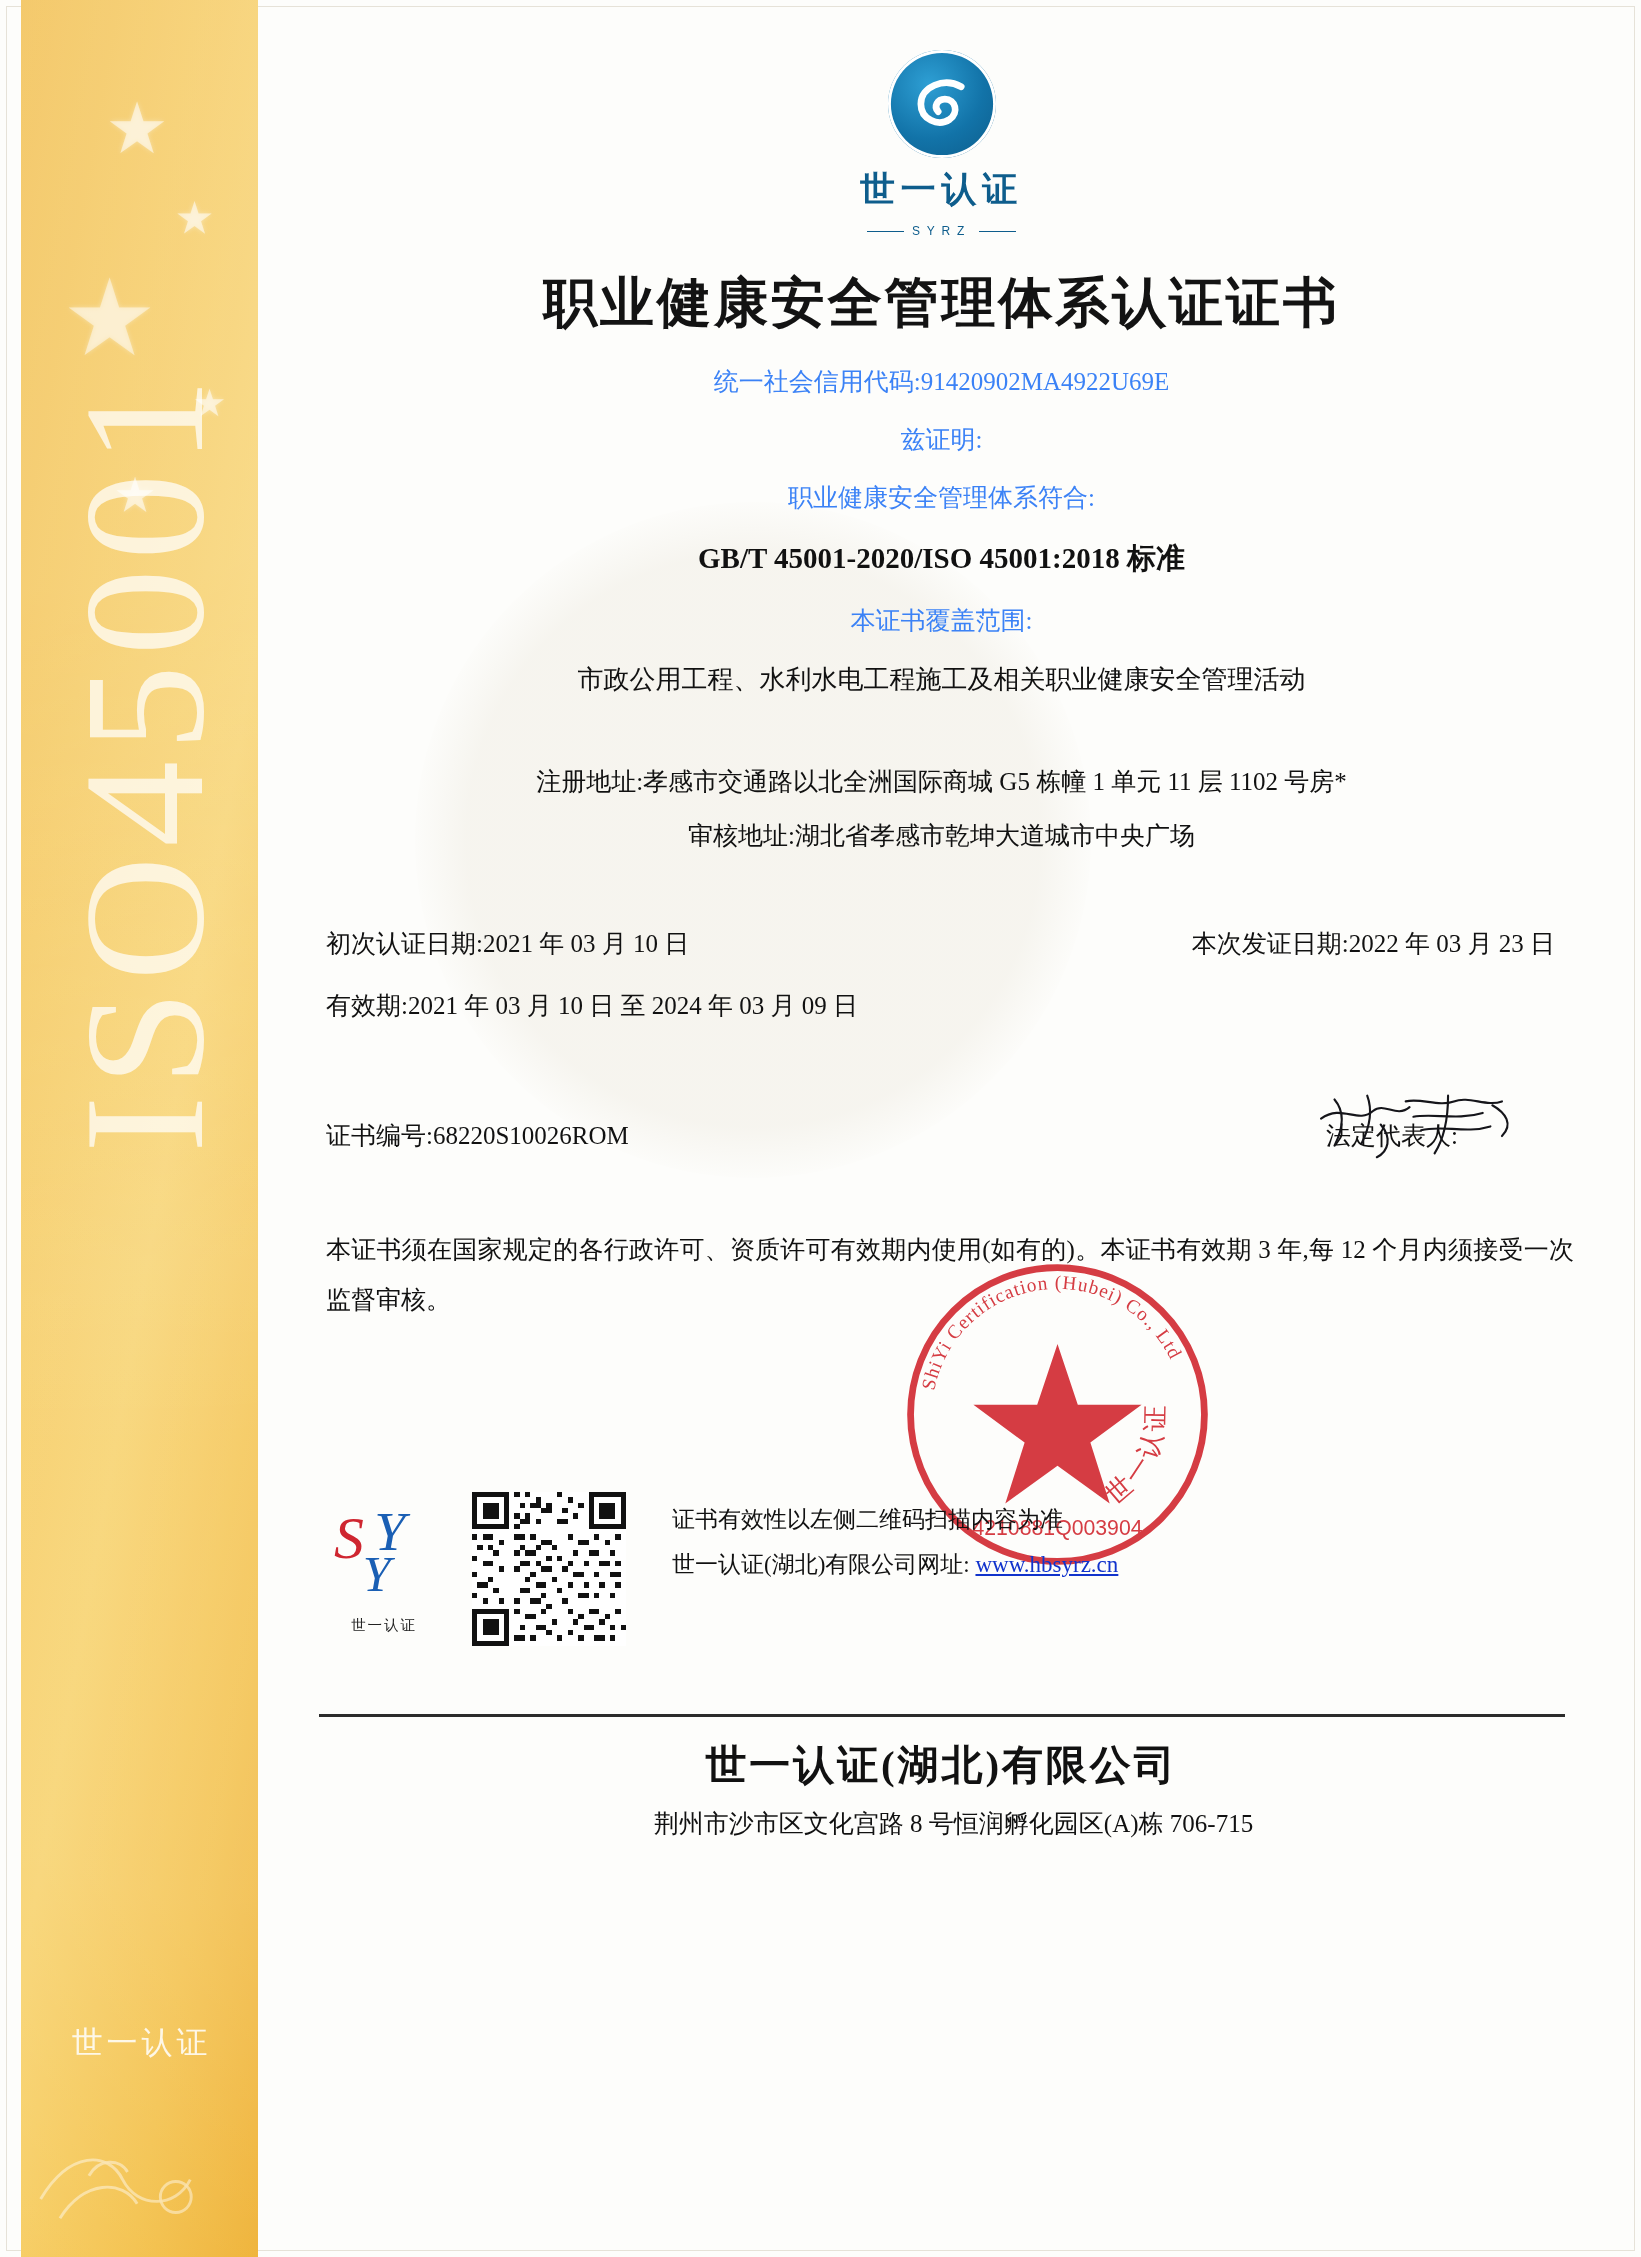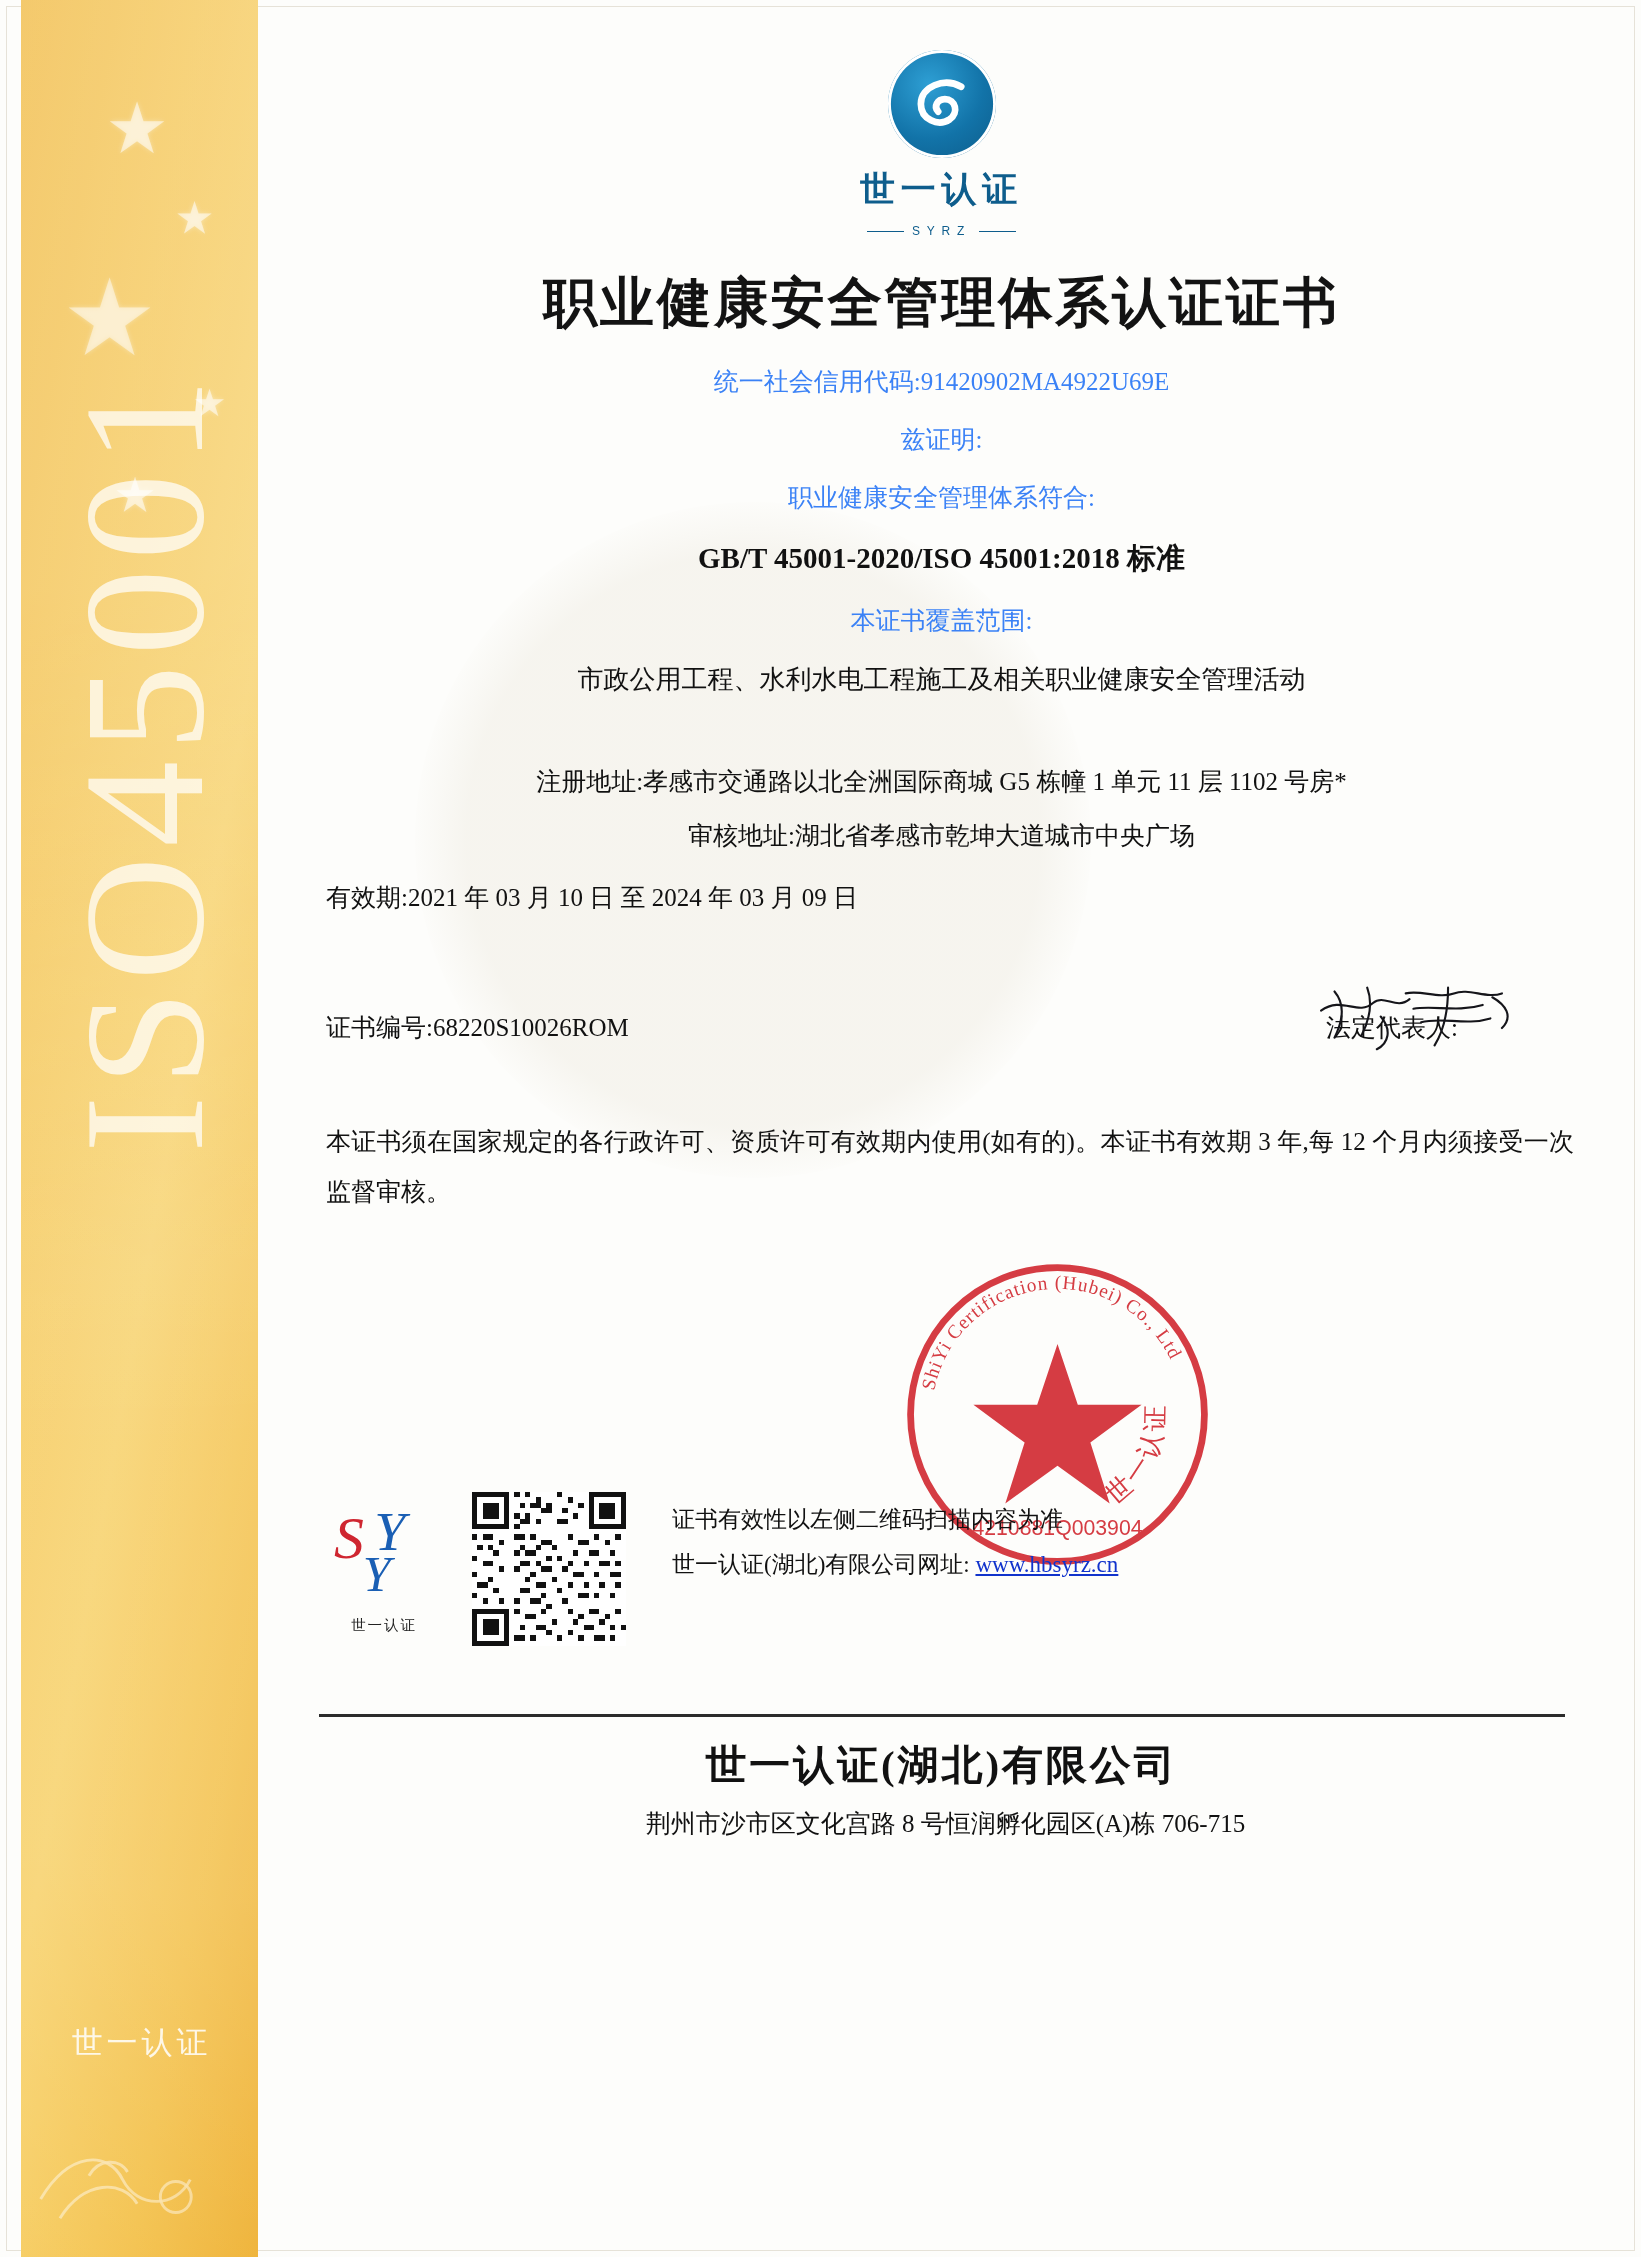--- a/index.html
+++ b/index.html
@@ -264,21 +264,21 @@
     position:absolute;
     left:0;top:1738px;width:1323px;
     text-align:center;
     font-size:41px;
     font-weight:bold;
     letter-spacing:2.9px;
     font-family:"Liberation Serif","DejaVu Serif",serif;
   }
   .issuer-addr{
     position:absolute;
-    left:4px;top:1807px;width:1323px;
+    left:12px;top:1807px;width:1323px;
     text-align:center;
     font-size:25px;
   }
 
   
   .watermark{
     position:absolute;
     left:415px;top:502px;
     width:676px;height:676px;
     border-radius:50%;
@@ -336,20 +336,24 @@
 
     <div class="center-line">职业健康安全管理体系符合:</div>
     <div class="std-line">GB/T 45001-2020/ISO 45001:2018 标准</div>
 
     <div class="center-line">本证书覆盖范围:</div>
     <div class="scope-text">市政公用工程、水利水电工程施工及相关职业健康安全管理活动</div>
 
     <div class="addr first">注册地址:孝感市交通路以北全洲国际商城 G5 栋幢 1 单元 11 层 1102 号房*</div>
     <div class="addr">审核地址:湖北省孝感市乾坤大道城市中央广场</div>
 
+    <div class="dates-row">
+      <span>初次认证日期:2021 年 03 月 10 日</span>
+      <span>本次发证日期:2022 年 03 月 23 日</span>
+    </div>
     <div class="valid-row">有效期:2021 年 03 月 10 日 至 2024 年 03 月 09 日</div>
 
     <div class="cert-no-row">
       <span>证书编号:68220S10026ROM</span>
       <span>法定代表人:</span>
       <svg class="signature" viewBox="0 0 230 80">
         <g fill="none" stroke="#15151a" stroke-width="2.2" stroke-linecap="round">
           <path d="M8 34 C 30 18, 46 40, 62 26 C 74 16, 86 34, 100 22"></path>
           <path d="M22 14 C 34 28, 30 46, 22 62"></path>
           <path d="M56 10 C 62 26, 58 44, 50 60"></path>

